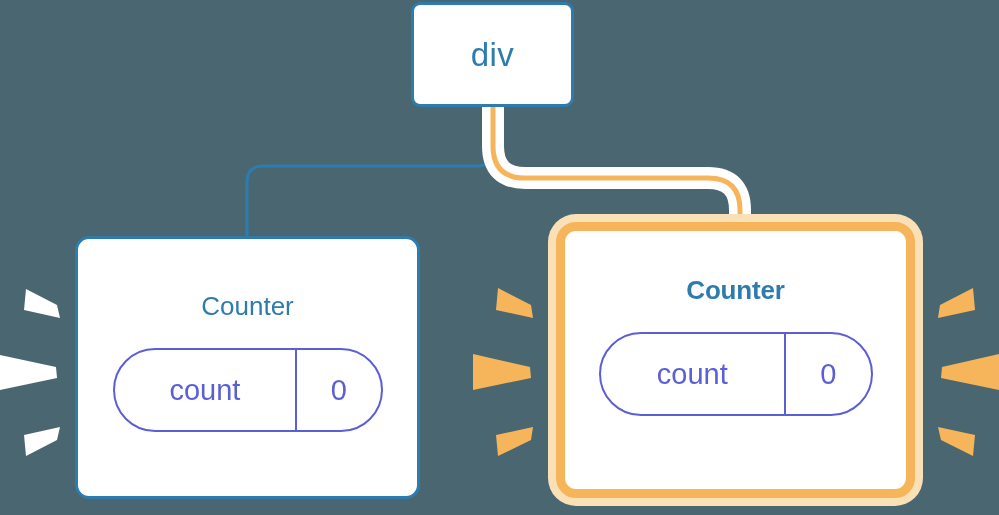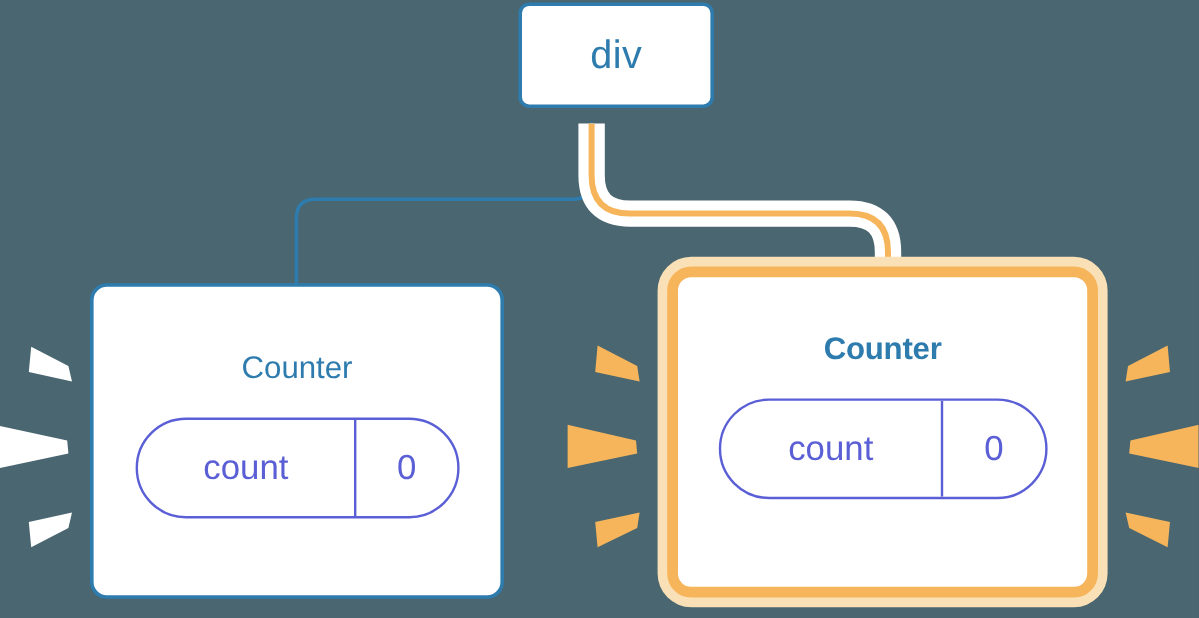--- a/index.html
+++ b/index.html
@@ -34,24 +34,24 @@
   .node {
     position: absolute;
     box-sizing: border-box;
     background: #ffffff;
     display: flex;
     flex-direction: column;
     align-items: center;
   }
 
   .node-div {
-    left: 432px;
+    left: 411px;
     top: 2px;
     width: 163px;
-    height: 88px;
+    height: 105px;
     border: 3px solid #2e7cae;
     border-radius: 9px;
     justify-content: center;
   }
   .node-div .node-title {
     font-size: 33px;
     color: #2e7cae;
     letter-spacing: 0.4px;
   }
 

